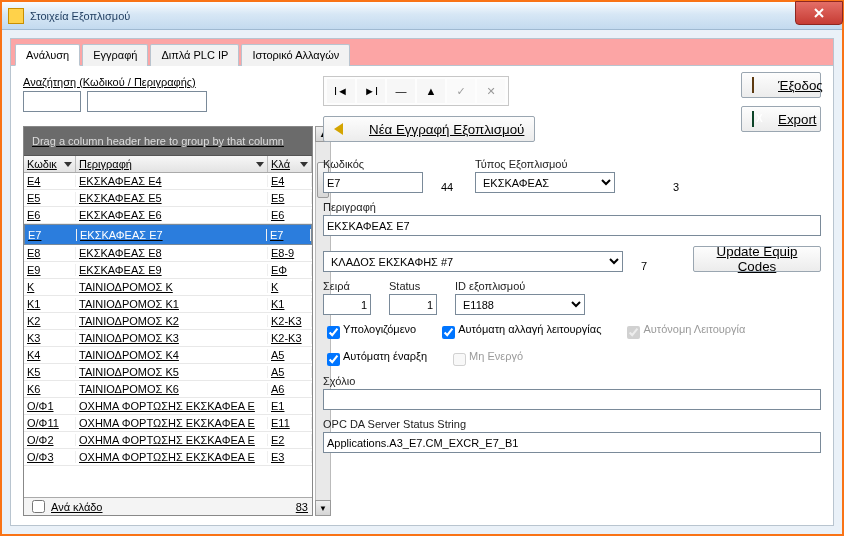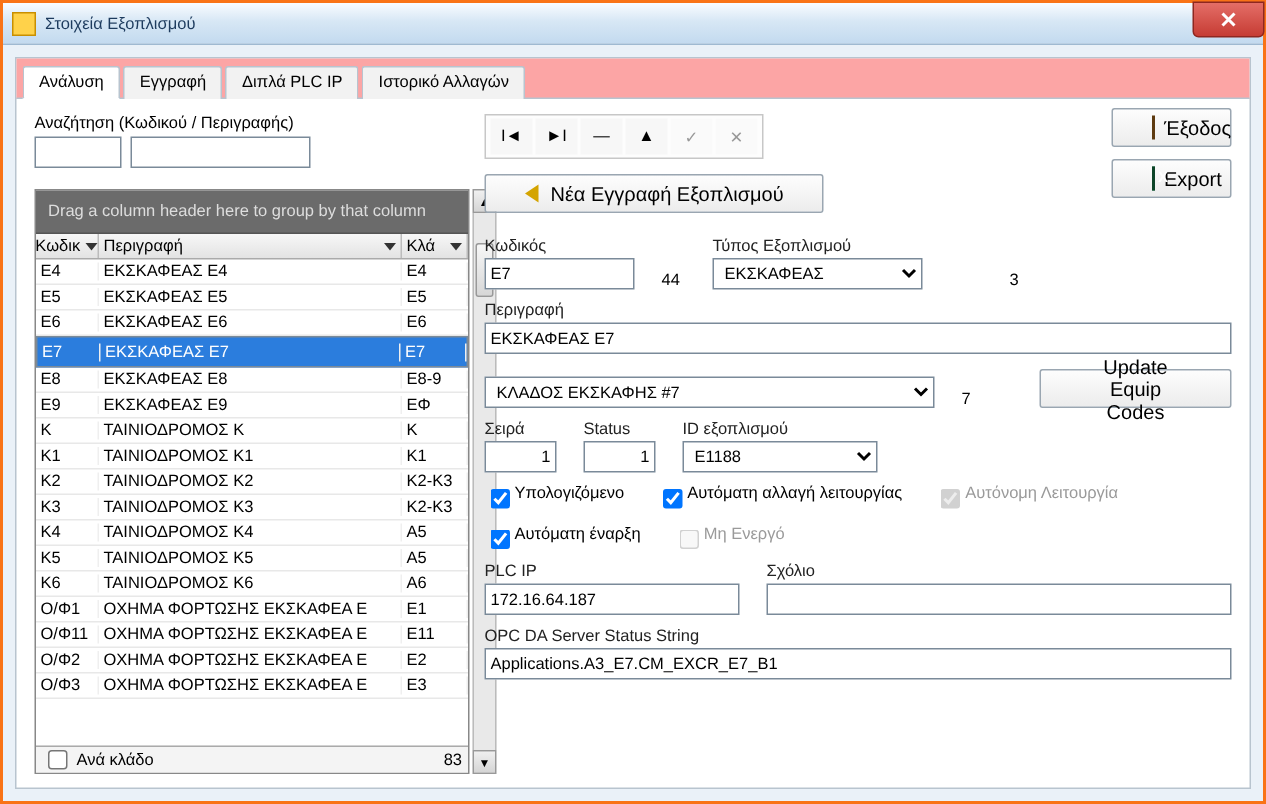--- a/index.html
+++ b/index.html
@@ -9,45 +9,45 @@
   .titlebar .icon { width:16px; height:16px; margin-right:6px; background:#ffd24a; border:1px solid #c98f00; display:inline-block;}
   .titlebar .title { color:#1d3b5e; }
   .close-btn { position:absolute; right:-1px; top:-1px; width:48px; height:24px; background:linear-gradient(#e46e67,#c63c34); color:#fff; border:1px solid #8e2720; border-radius:0 0 4px 4px; display:flex; align-items:center; justify-content:center; font-size:13px; cursor:pointer;}
   .client { position:absolute; left:8px; top:36px; right:8px; bottom:8px; background:#fff; border:1px solid #b8c4cf; }
   .tabbar { display:flex; border-bottom:1px solid #b8c4cf; padding:4px 4px 0 4px; gap:0; background:#fca5a5;}
   .tab { padding:4px 10px; border:1px solid #b8c4cf; border-bottom:none; margin-right:2px; background:#f2f2f2; cursor:pointer; border-radius:2px 2px 0 0; position:relative; top:1px;}
   .tab.active { background:#fff; border-bottom:1px solid #fff; }
   .panel { padding:10px 12px 8px 12px; display:flex; gap:10px; height:calc(100% - 28px); }
   .left { width:290px; display:flex; flex-direction:column; }
   .right { flex:1; position:relative; }
-  .search-label { margin-bottom:3px; }
+  .search-label { margin-bottom:3px;text-decoration:underline; }
   .search-row { display:flex; gap:6px; margin-bottom:14px;}
   input.text, select, input.num { border:1px solid #7a8a99; height:21px; padding:1px 3px; font-family:inherit; font-size:11px; background:#fff;}
   input.num { text-align:right; }
   .grid-wrap { border:1px solid #888; position:relative; flex:1; display:flex; flex-direction:column; min-height:0;}
   .grid-group { background:#6b6b6b; color:#ddd; padding:8px 8px; font-size:11px; border-bottom:1px solid #555;}
   .grid-head { display:flex; background:linear-gradient(#f7f7f7,#e3e3e3); border-bottom:1px solid #aaa;}
   .gh { border-right:1px solid #bcbcbc; padding:2px 3px; display:flex; align-items:center; justify-content:space-between; gap:2px; font-size:11px; position:relative;}
   .gh .tri { width:0;height:0;border-left:4px solid transparent;border-right:4px solid transparent;border-top:5px solid #333; margin-left:2px;}
-  .col0{width:42px;justify-content:center;} .col1{flex:1;} .col2{width:44px;}
+  .col0{width:52px;} .col1{flex:1;} .col2{width:44px;}
   .grid-body { overflow-y:auto; flex:1; font-size:11px; }
   .row { display:flex; border-bottom:1px solid #e8e8e8; height:17px; align-items:center; cursor:default;}
   .row.sel { background:#2b7ddd; color:#fff; }
   .cell { border-right:1px solid #efefef; padding:0 3px; overflow:hidden; white-space:nowrap; text-overflow:ellipsis;}
   .grid-foot { border-top:1px solid #aaa; display:flex; align-items:center; height:18px; padding:0 4px; justify-content:space-between; background:#f4f4f4;}
   .grid-foot label { display:flex; align-items:center; gap:3px;}
   .side-scroll { position:absolute; right:-18px; top:0; width:16px; height:100%; display:flex; flex-direction:column; }
   .side-scroll .sbtn { width:16px; height:16px; background:linear-gradient(#f0f0f0,#d5d5d5); border:1px solid #999; display:flex; align-items:center; justify-content:center; font-size:8px;}
   .side-scroll .track { flex:1; background:#e9e9e9; border-left:1px solid #bbb; border-right:1px solid #bbb; position:relative;}
   .side-scroll .thumb { position:absolute; left:1px; right:1px; top:20px; height:36px; background:linear-gradient(#f7f7f7,#d7d7d7); border:1px solid #999; border-radius:2px;}
   
   .toolbar { display:flex; gap:0; border:1px solid #c7c7c7; padding:2px; width:fit-content; background:#fdfdfd; margin-bottom:10px;}
   .tbtn { width:28px; height:24px; display:flex; align-items:center; justify-content:center; border:1px solid transparent; background:#f7f7f7; margin:0 1px;}
   .tbtn.disabled { opacity:.4; }
-  .btn { border:1px solid #9aa6b1; background:linear-gradient(#fdfdfd,#ececec); padding:0 26px; height:26px; display:inline-flex; align-items:center; gap:6px; cursor:pointer; border-radius:2px;}
+  .btn { border:1px solid #9aa6b1; background:linear-gradient(#fdfdfd,#ececec); padding:0 10px; height:26px; display:inline-flex; align-items:center; gap:24px; cursor:pointer; border-radius:2px;text-decoration:underline;}
   .btn .ic { width:16px; height:16px; display:inline-block; }
   .ic-door{ background:linear-gradient(#c28a45,#8e5a1e); border:1px solid #5d3a10;}
   .ic-xls{ background:#1f7246; border:1px solid #0d4428; position:relative;}
   .ic-xls::after{content:"X"; color:#fff; font-weight:bold; font-size:10px; position:absolute; left:3px; top:1px;}
   .ic-new{ width:0;height:0; border-top:6px solid transparent; border-bottom:6px solid transparent; border-right:9px solid #d4a400; margin-right:2px;}
   .r-actions { position:absolute; right:0; top:-4px; display:flex; flex-direction:column; gap:8px; align-items:flex-end;}
   .form-row { display:flex; align-items:flex-end; gap:18px; margin-bottom:8px;}
   .fld { display:flex; flex-direction:column; gap:2px; }
   .fld .lbl { color:#222; }
   .sel { height:21px; border:1px solid #7a8a99; font-family:inherit; font-size:11px; background:#fff;}
@@ -82,21 +82,21 @@
 
     <div class="panel">
 
       <div class="left">
         <div class="search-label">Αναζήτηση (Κωδικού / Περιγραφής)</div>
         <div class="search-row">
           <input class="text" style="width: 58px;" value="">
           <input class="text" style="width: 120px;" value="">
         </div>
 
-        <div style="position:relative; flex:1; display:flex;">
+        <div style="position:relative; flex:1; display:flex;text-decoration:underline;">
           <div class="grid-wrap">
             <div class="grid-group">Drag a column header here to group by that column</div>
             <div class="grid-head">
               <div class="gh col0">
                   <span>Κωδικ</span>
                   <span class="tri"></span>
                 </div>
               <div class="gh col1">
                   <span>Περιγραφή</span>
                   <span class="tri"></span>
@@ -312,24 +312,20 @@
               <input type="checkbox" checked="" style="">
               <span>Αυτόματη έναρξη</span>
             </label>
           <label class="chk disabled">
               <input type="checkbox" disabled="" style="">
               <span>Μη Ενεργό</span>
             </label>
         </div>
 
         <div class="form-row" style="margin-top:6px">
-          <div class="fld" style="width:170px">
-              <span class="lbl">PLC IP</span>
-              <input class="text" value="172.16.64.187" style="">
-            </div>
           <div class="fld" style="flex:1">
               <span class="lbl">Σχόλιο</span>
               <input class="text wide" value="" style="">
             </div>
         </div>
 
         <div class="fld">
           <span class="lbl">OPC DA Server Status String</span>
           <input class="text wide mono" value="Applications.A3_E7.CM_EXCR_E7_B1" style="">
         </div>

